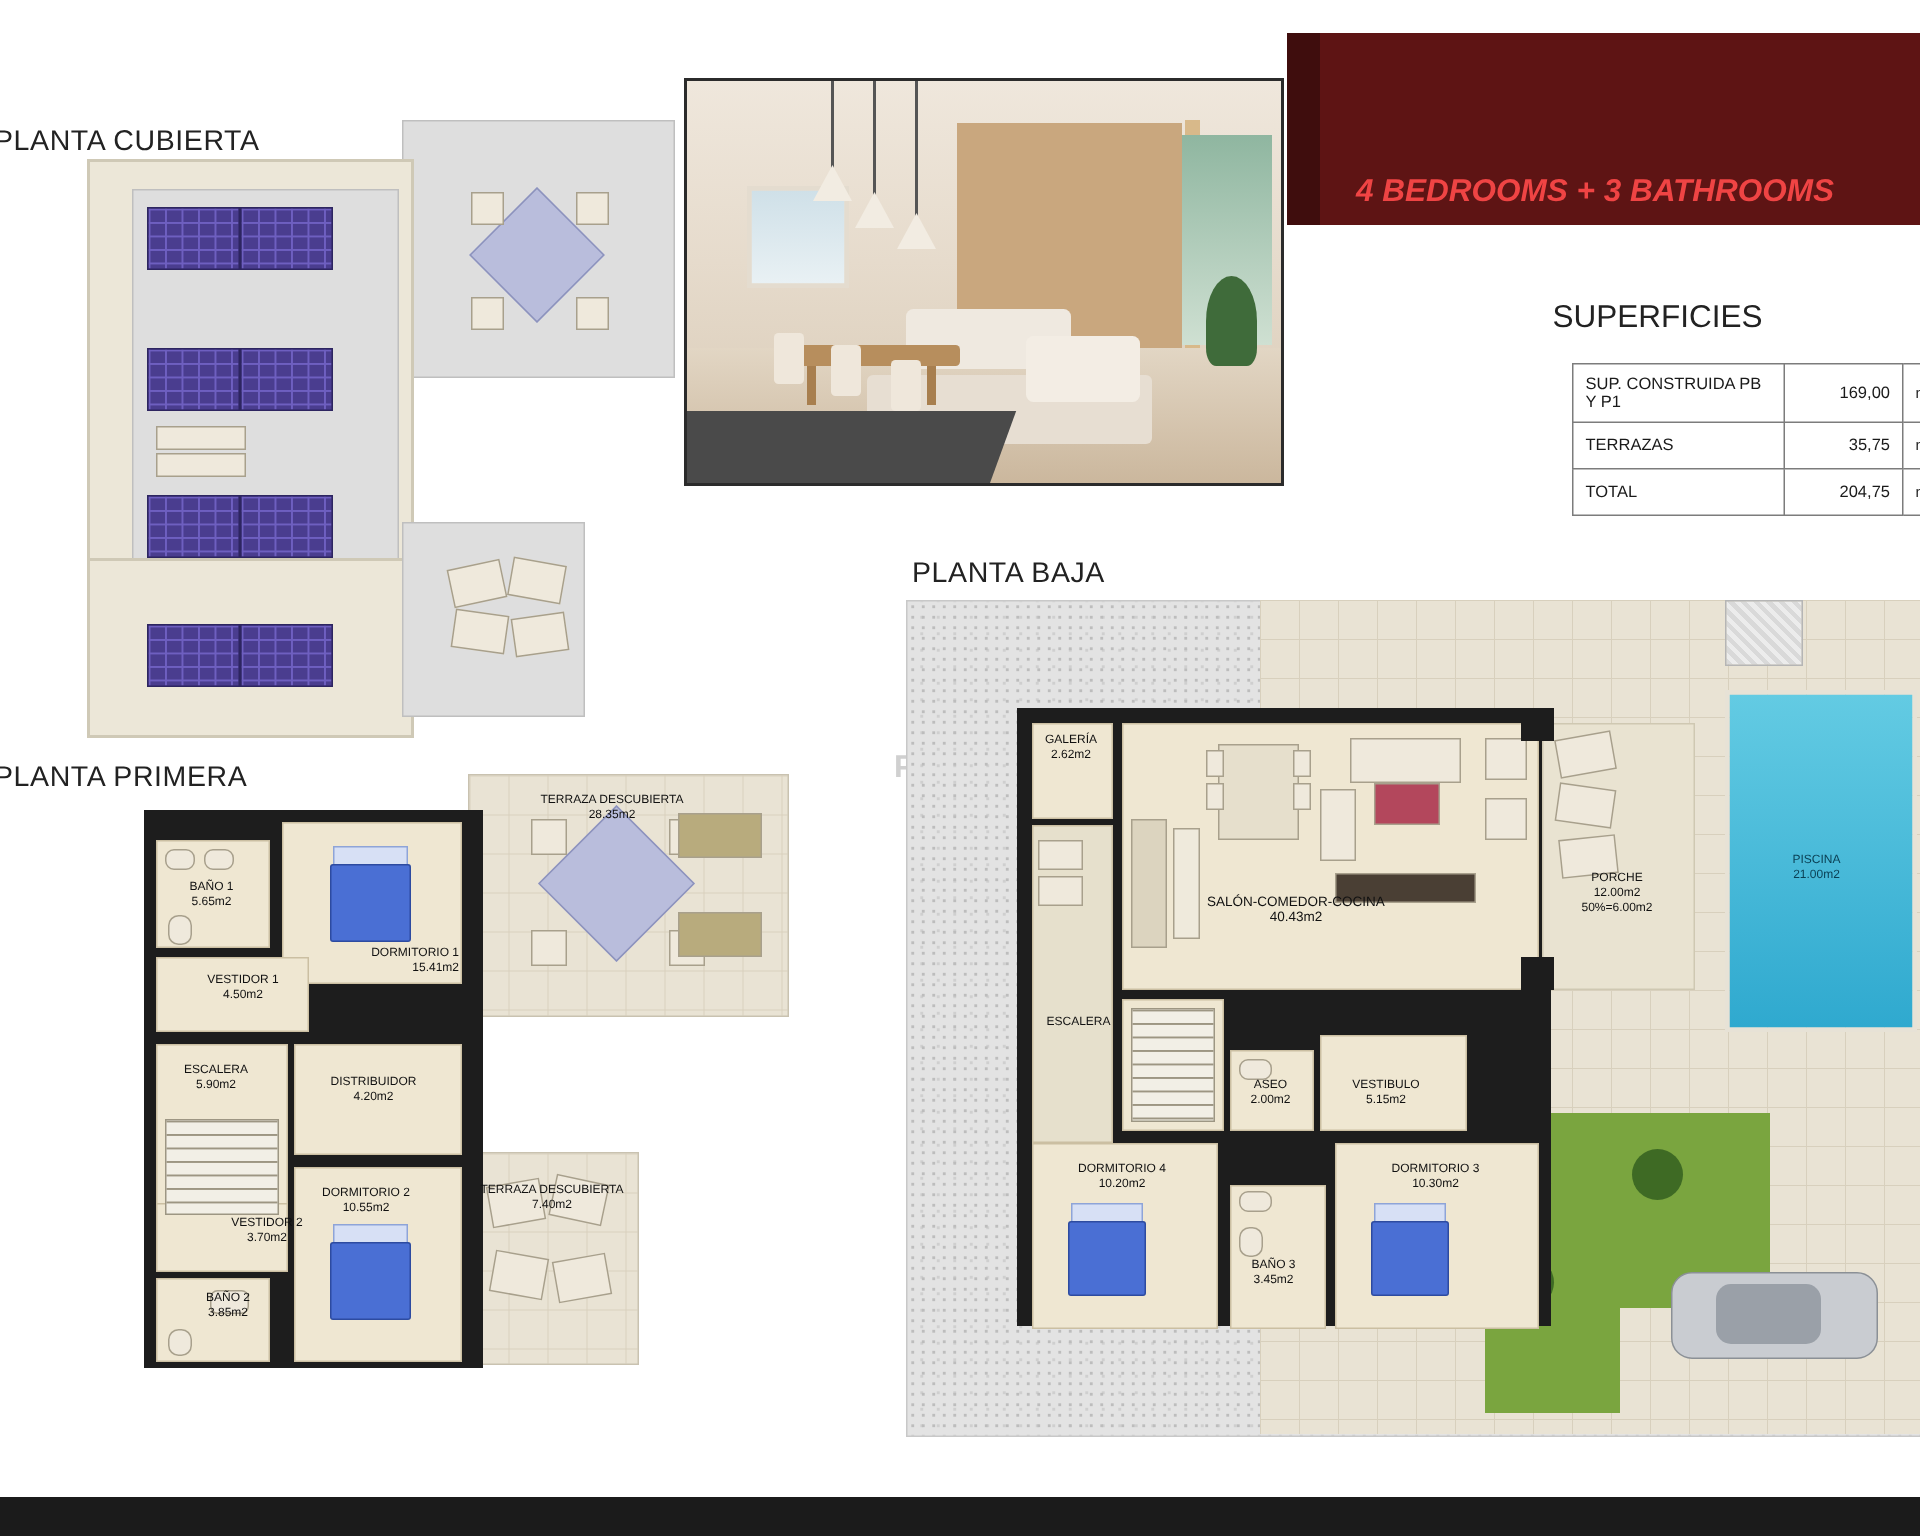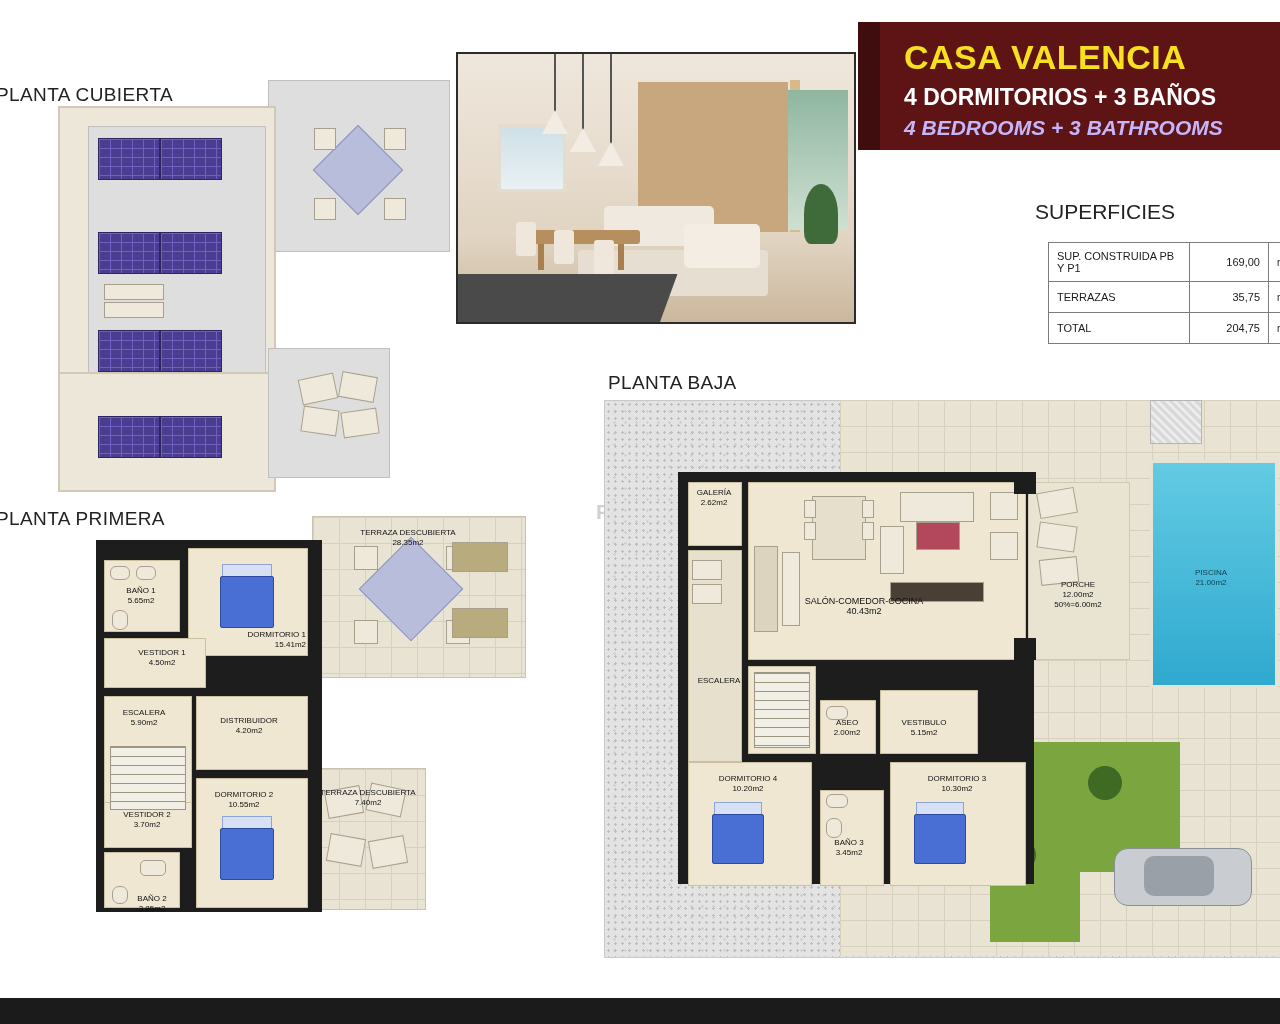--- a/index.html
+++ b/index.html
@@ -33,21 +33,21 @@
     position:absolute;left:24px;top:16px;
     color:#f5e11f;font-size:34px;font-weight:bold;letter-spacing:.5px;
     white-space:nowrap;
   }
   .banner .sub1{
     position:absolute;left:24px;top:62px;
     color:#fff;font-size:23px;font-weight:bold;white-space:nowrap;
   }
   .banner .sub2{
     position:absolute;left:24px;top:94px;
-    color:#c4b5fd;font-size:21px;font-weight:bold;font-style:italic;white-space:nowrap;
+    color:#ef4444;font-size:21px;font-weight:bold;font-style:italic;white-space:nowrap;
   }
   .banner-dark{position:absolute;right:400px;top:22px;width:22px;height:128px;background:#3f0d0d;}
 
   
   .sup-title{
     position:absolute;left:1035px;top:200px;font-size:21px;color:#222;
   }
   .sup-table{
     position:absolute;left:1048px;top:242px;width:260px;
     border-collapse:collapse;font-size:11px;
@@ -135,22 +135,20 @@
   .furn{position:absolute;background:#efe9dc;border:1px solid #a8a08c;}
   .dark{position:absolute;background:#1d1d1d;}
 </style>
 </head>
 <body>
 
 <div class="sheet">
 
   <div class="banner-dark"></div>
   <div class="banner">
-    <div class="ttl">CASA VALENCIA</div>
-    <div class="sub1">4 DORMITORIOS + 3 BAÑOS</div>
     <div class="sub2">4 BEDROOMS + 3 BATHROOMS</div>
   </div>
 
   <div class="sup-title">SUPERFICIES</div>
   <table class="sup-table">
     <tbody>
         <tr>
       <td>SUP. CONSTRUIDA PB Y P1</td>
       <td class="val">169,00</td>
       <td class="unit">m²</td>
@@ -286,24 +284,24 @@
 
     <div class="roomlbl" style="left:8px;top:132px;width:116px;"><span>VESTIDOR 1</span>
 <span>4.50m2</span></div>
 
     <div class="roomlbl" style="left:8px;top:192px;width:80px;"><span>ESCALERA</span>
 <span>5.90m2</span></div>
 
     <div class="roomlbl" style="left:100px;top:200px;width:106px;"><span>DISTRIBUIDOR</span>
 <span>4.20m2</span></div>
 
-    <div class="roomlbl" style="left:8px;top:294px;width:86px;"><span>VESTIDOR 2</span>
+    <div class="roomlbl" style="left:8px;top:294px;width:86px;padding-left:31px;"><span>VESTIDOR 2</span>
 <span>3.70m2</span></div>
 
-    <div class="roomlbl" style="left:8px;top:344px;width:96px;margin-top:34px;"><span>BAÑO 2</span>
+    <div class="roomlbl" style="left:8px;top:344px;width:96px;"><span>BAÑO 2</span>
 <span>3.85m2</span></div>
 
     <div class="roomlbl" style="left:100px;top:274px;width:96px;"><span>DORMITORIO 2</span>
 <span>10.55m2</span></div>
 
     <div class="roomlbl" style="left:252px;top:12px;width:120px;"><span>TERRAZA DESCUBIERTA</span>
 <span>28.35m2</span></div>
 
     <div class="roomlbl" style="left:222px;top:272px;width:100px;"><span>TERRAZA DESCUBIERTA</span>
 <span>7.40m2</span></div>

